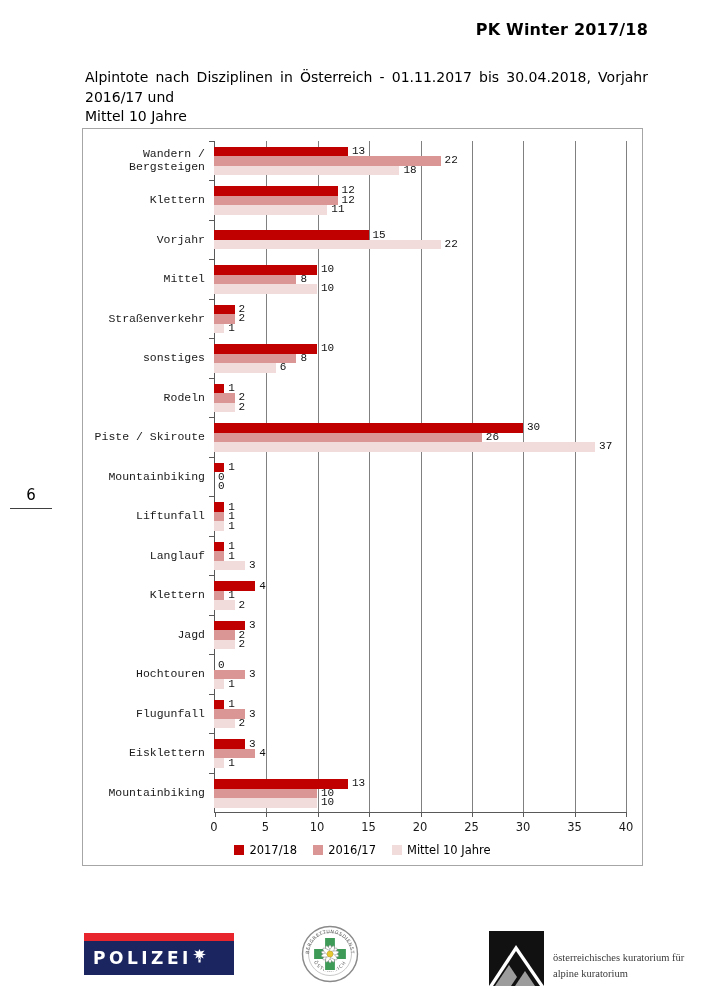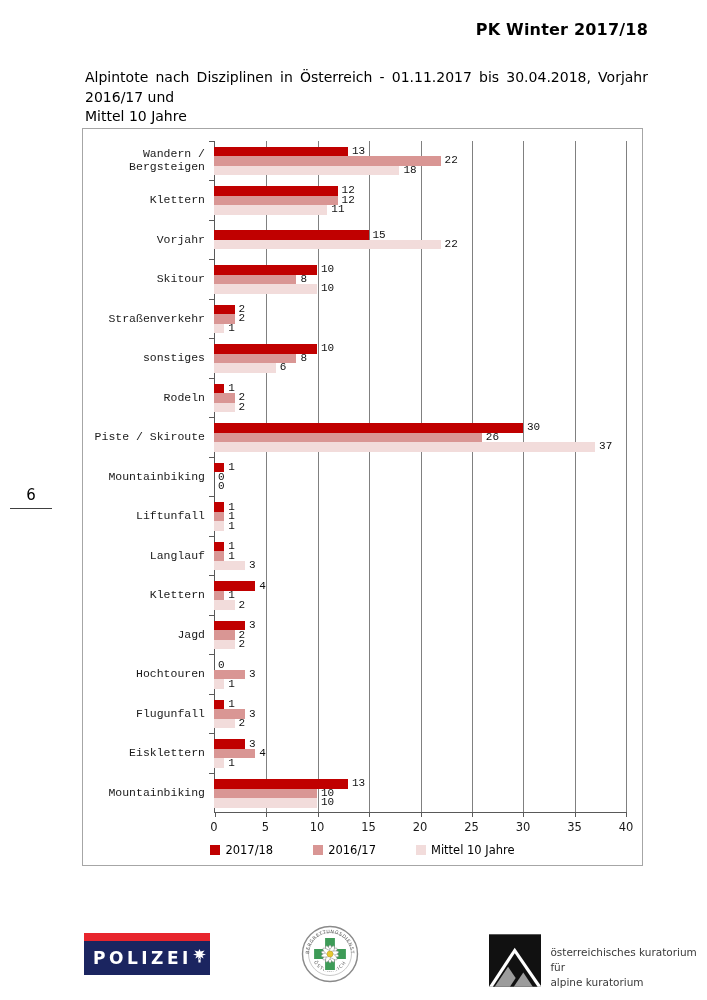--- a/index.html
+++ b/index.html
@@ -59,43 +59,43 @@
   .track { height:9.5px; display:flex; align-items:center; }
   .bar { height:100%; }
   .val { font-size:11px; margin-left:4px; color:#111; line-height:9px; }
   .xlabels {
     position:absolute; left:131px; right:16px; top:691px; height:15px;
     font-size:11.5px; color:#1a1a1a; z-index:2;
   }
   .xlab { position:absolute; transform:translateX(-50%); }
   .legend {
     position:absolute; left:0; right:0; top:714px;
-    display:flex; justify-content:center; align-items:center; gap:40px;
+    display:flex; justify-content:center; align-items:center; gap:16px;
     font-size:11.5px; z-index:2;
   }
   .legend-item { display:flex; align-items:center; gap:5px; }
   .swatch { width:10px; height:10px; display:inline-block; }
 
   
   .polizei {
-    position:absolute; left:84px; top:933px; width:126px; height:42px;
+    position:absolute; left:84px; top:933px; width:150px; height:42px;
     background:#1b2560; display:flex; flex-direction:column;
   }
   .polizei .stripe { height:8px; background:#e8252d; }
   .polizei .row { flex:1; display:flex; align-items:center; padding-left:9px; }
   .polizei .txt {
     color:#fff; font-weight:bold; font-size:17px; letter-spacing:3.5px;
   }
   .polizei .eagle { margin-left:1px; margin-top:-2px; }
 
   .seal { position:absolute; left:301px; top:925px; }
 
   .kuratorium {
     position:absolute; left:489px; top:931px;
-    display:flex; align-items:center; gap:9px;
+    display:flex; align-items:center; gap:9px;font-family:Liberation Serif, serif;
   }
   .kuratorium .txt {
     font-size:10.5px; color:#3a3a3a; line-height:1.45; margin-top:14px;
   }
 </style>
 </head>
 <body>
 
 <div class="header">PK Winter 2017/18</div>
 
@@ -168,21 +168,21 @@
             <div class="bar" style="width: 37.5%; background: rgb(192, 0, 0);"></div>
             <span class="val">15</span>
           </div>
           <div class="track">
             <div class="bar" style="width: 55%; background: rgb(242, 220, 219);"></div>
             <span class="val">22</span>
           </div>
         </div>
       </div>
       <div class="crow">
-        <div class="cat">Skitour</div>
+        <div class="cat">Mittel</div>
         <div class="bars">
           <div class="track">
             <div class="bar" style="width: 25%; background: rgb(192, 0, 0);"></div>
             <span class="val">10</span>
           </div>
           <div class="track">
             <div class="bar" style="width: 20%; background: rgb(217, 150, 148);"></div>
             <span class="val">8</span>
           </div>
           <div class="track">

